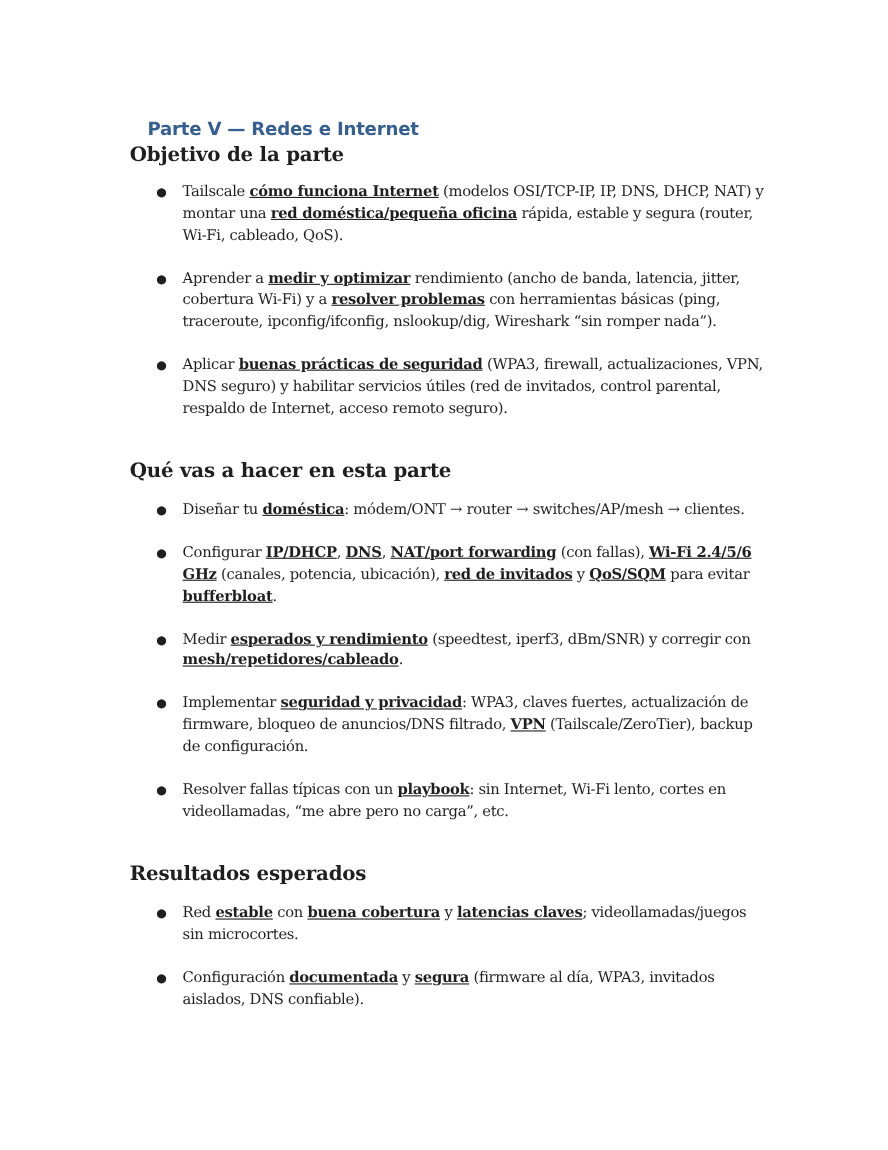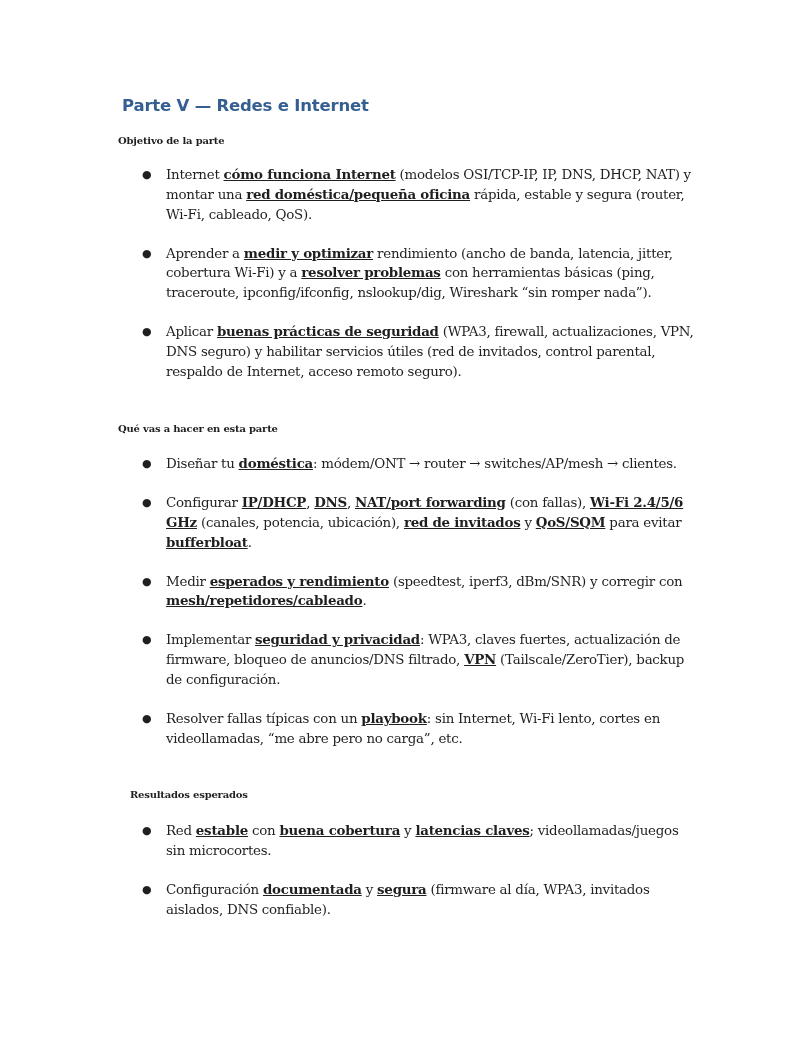--- a/index.html
+++ b/index.html
@@ -5,53 +5,53 @@
   html, body { margin: 0; padding: 0; background: #ffffff; }
   body { width: 807px; height: 1045px; position: relative; overflow: hidden; }
   .page {
     position: absolute; left: 118px; top: 88px; width: 580px;
     font-family: "DejaVu Serif", "Liberation Serif", serif;
     color: #1f1f1f;
   }
   .title {
     font-family: "DejaVu Sans", "Liberation Sans", sans-serif;
     font-weight: bold; font-size: 16.5px; color: #365f91;
-    margin: 4px; height: 28px; line-height: 28px; letter-spacing: -0.2px;
+    margin: 16px; height: 28px; line-height: 28px; letter-spacing: -0.2px;
   }
   .section-heading {
-    font-weight: bold; font-size: 10px; margin: 0; line-height: 20px;
+    font-weight: bold; font-size: 18px; margin: 0; line-height: 20px;
     letter-spacing: -0.2px;
   }
   ul { list-style: none; margin: 0; padding: 0; }
   li {
     position: relative; padding-left: 48px; font-size: 13.4px; line-height: 19.8px;
     letter-spacing: -0.25px;
   }
   li .bullet {
     position: absolute; left: 24px; top: 0; font-size: 11px; line-height: 19.8px;
   }
   li b { font-weight: bold; text-decoration: underline; }
   .h1 { position: absolute; top: 0; left: 0; }
   .s1 { position: absolute; top: 43px; left: 0; }
   .l1 { position: absolute; top: 77px; left: 0; width: 580px; }
   .s2 { position: absolute; top: 331px; left: 0; }
   .l2 { position: absolute; top: 366px; left: 0; width: 580px; }
-  .s3 { position: absolute; top: 697px; left: 12px; }
+  .s3 { position: absolute; top: 697px; left: 0; }
   .l3 { position: absolute; top: 733px; left: 0; width: 580px; }
   .gap { margin-bottom: 19.2px; }
 </style>
 </head>
 <body>
 
 <div class="page">
   <h1 class="title h1">Parte V — Redes e Internet</h1>
 
   <h2 class="section-heading s1">Objetivo de la parte</h2>
   <ul class="l1">
-      <li class="gap"><span class="bullet">●</span><span>Internet </span><b>cómo funciona Internet</b><span> (modelos OSI/TCP-IP, IP, DNS, DHCP, NAT) y montar una </span><b>red doméstica/pequeña oficina</b><span> rápida, estable y segura (router, Wi-Fi, cableado, QoS).</span></li>
+      <li class="gap"><span class="bullet">●</span><span>Tailscale </span><b>cómo funciona Internet</b><span> (modelos OSI/TCP-IP, IP, DNS, DHCP, NAT) y montar una </span><b>red doméstica/pequeña oficina</b><span> rápida, estable y segura (router, Wi-Fi, cableado, QoS).</span></li>
       <li class="gap"><span class="bullet">●</span><span>Aprender a </span><b>medir y optimizar</b><span> rendimiento (ancho de banda, latencia, jitter, cobertura Wi-Fi) y a </span><b>resolver problemas</b><span> con herramientas básicas (ping, traceroute, ipconfig/ifconfig, nslookup/dig, Wireshark “sin romper nada”).</span></li>
       <li><span class="bullet">●</span><span>Aplicar </span><b>buenas prácticas de seguridad</b><span> (WPA3, firewall, actualizaciones, VPN, DNS seguro) y habilitar servicios útiles (red de invitados, control parental, respaldo de Internet, acceso remoto seguro).</span></li>
     </ul>
 
   <h2 class="section-heading s2">Qué vas a hacer en esta parte</h2>
   <ul class="l2">
       <li class="gap"><span class="bullet">●</span><span>Diseñar tu </span><b>doméstica</b><span>: módem/ONT → router → switches/AP/mesh → clientes.</span></li>
       <li class="gap"><span class="bullet">●</span><span>Configurar </span><b>IP/DHCP</b><span>, </span><b>DNS</b><span>, </span><b>NAT/port forwarding</b><span> (con fallas), </span><b>Wi-Fi 2.4/5/6 GHz</b><span> (canales, potencia, ubicación), </span><b>red de invitados</b><span> y </span><b>QoS/SQM</b><span> para evitar </span><b>bufferbloat</b><span>.</span></li>
       <li class="gap"><span class="bullet">●</span><span>Medir </span><b>esperados y rendimiento</b><span> (speedtest, iperf3, dBm/SNR) y corregir con </span><b>mesh/repetidores/cableado</b><span>.</span></li>
       <li class="gap"><span class="bullet">●</span><span>Implementar </span><b>seguridad y privacidad</b><span>: WPA3, claves fuertes, actualización de firmware, bloqueo de anuncios/DNS filtrado, </span><b>VPN</b><span> (Tailscale/ZeroTier), backup de configuración.</span></li>

